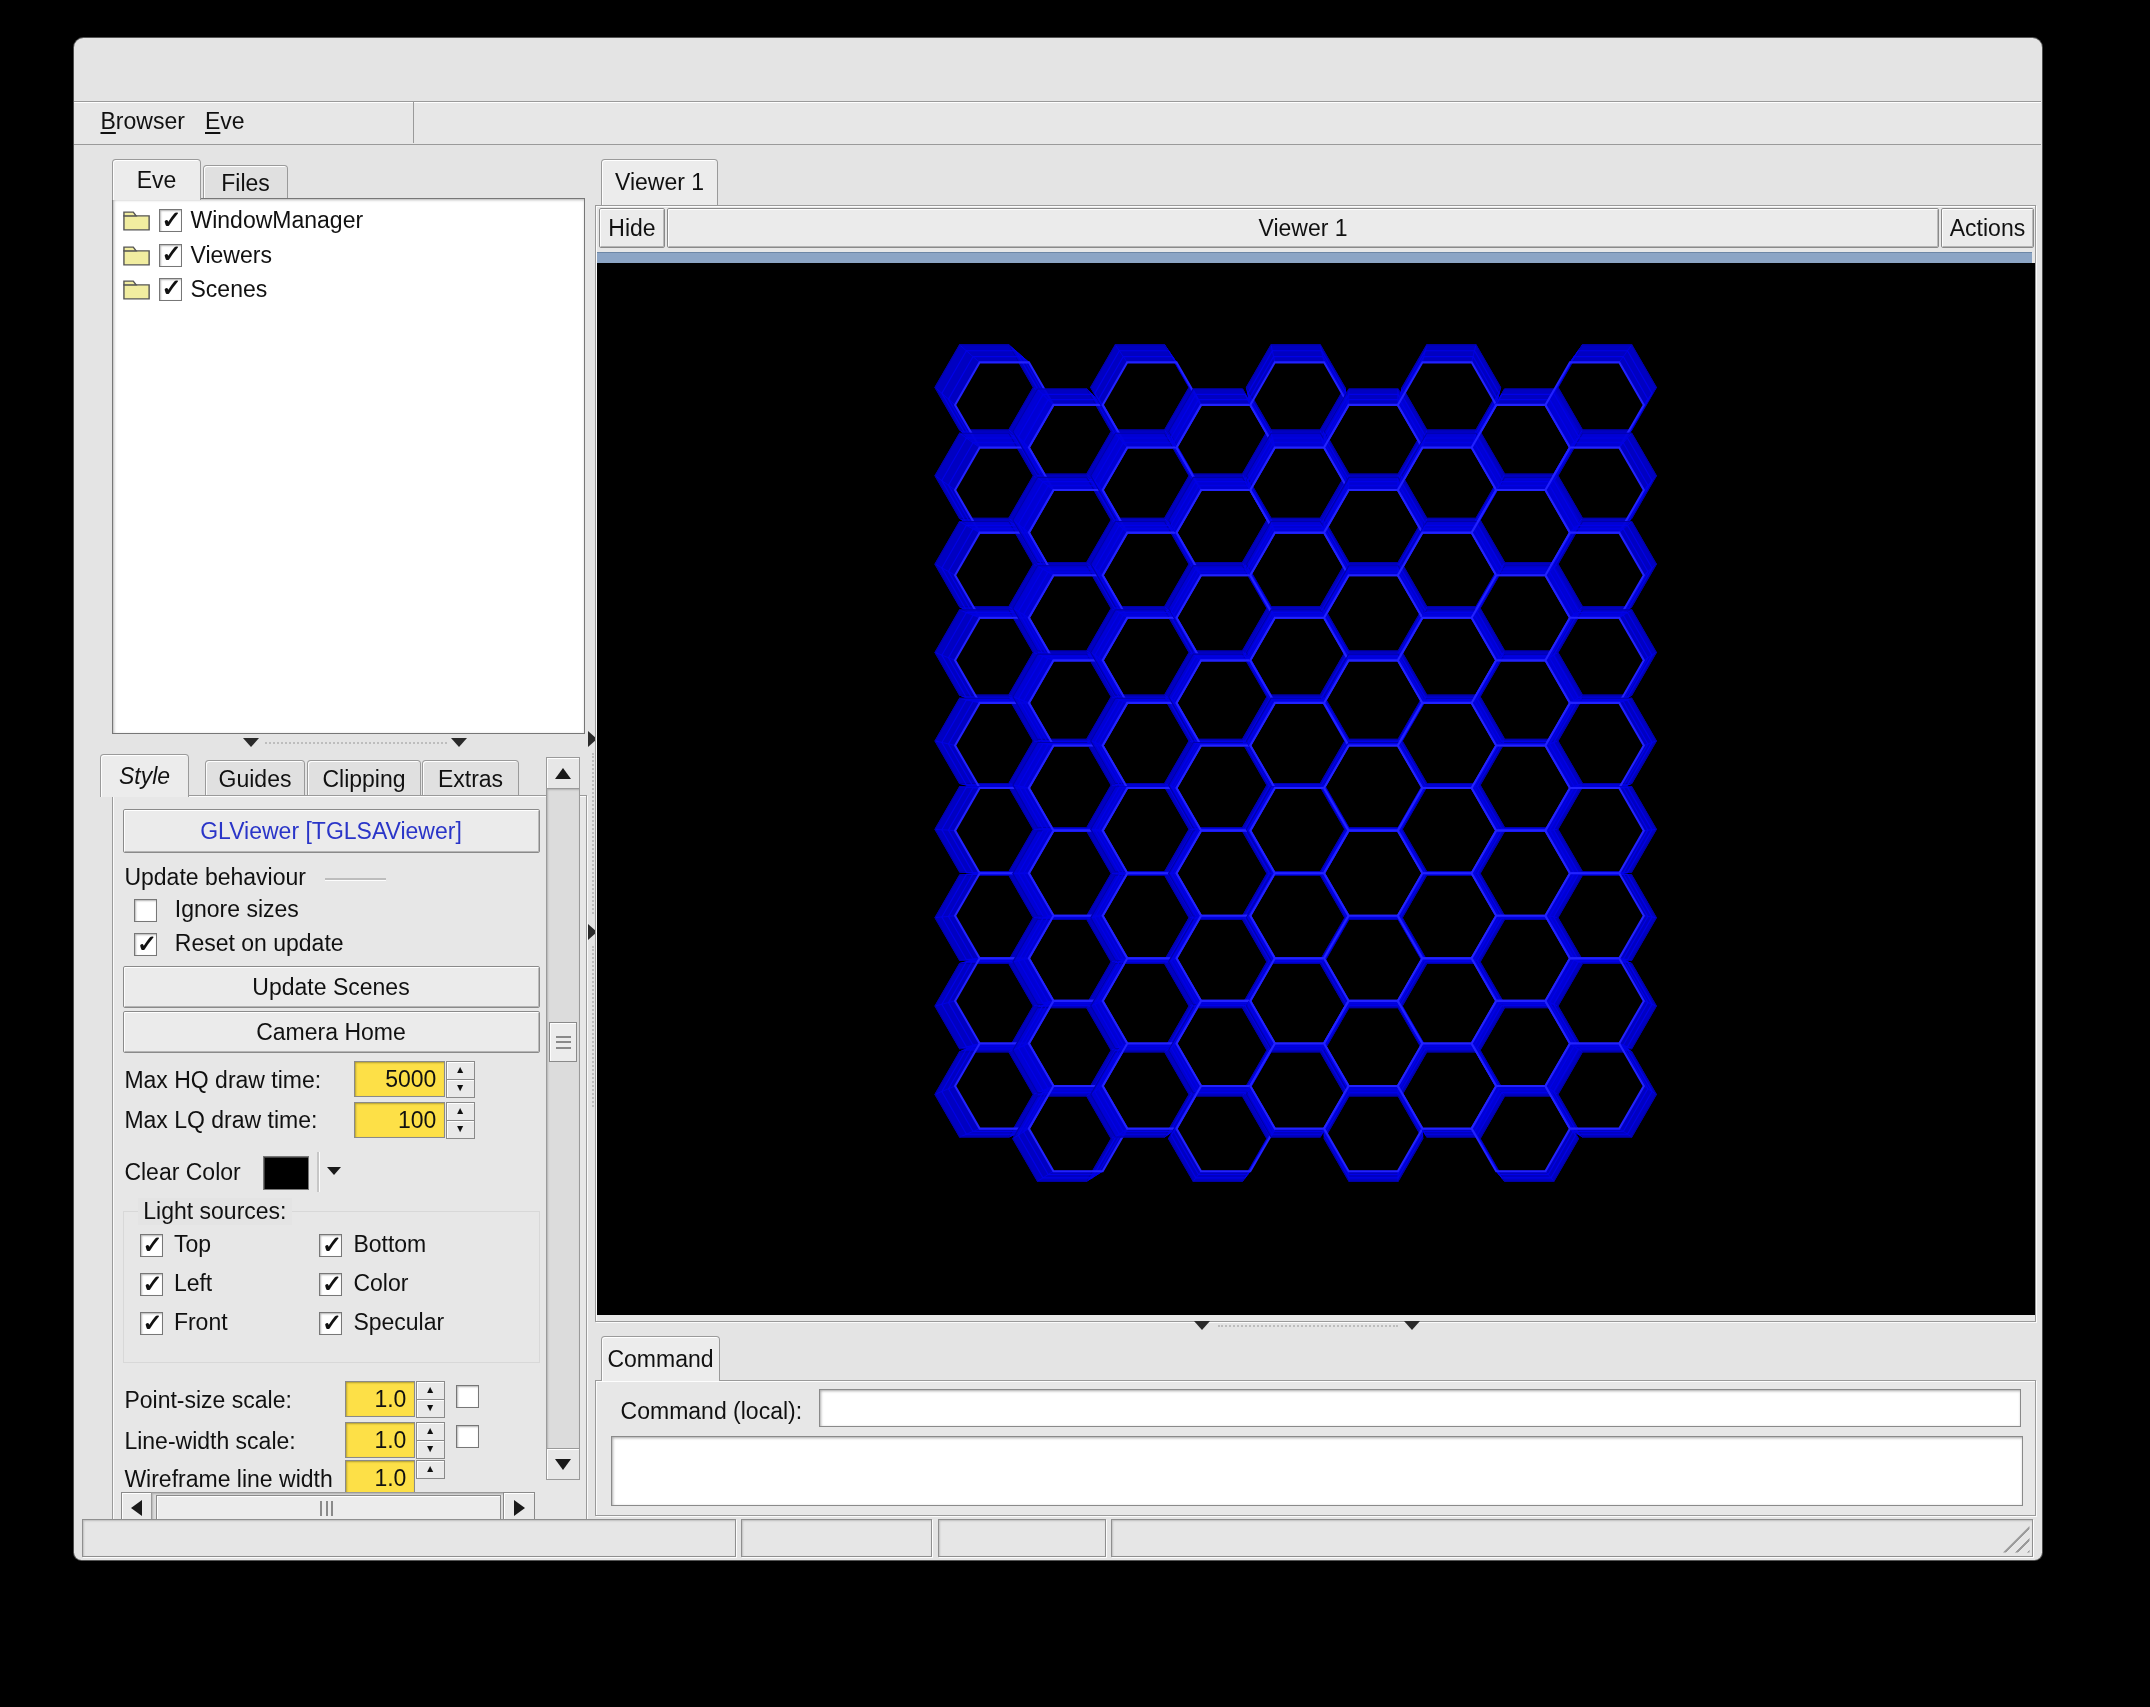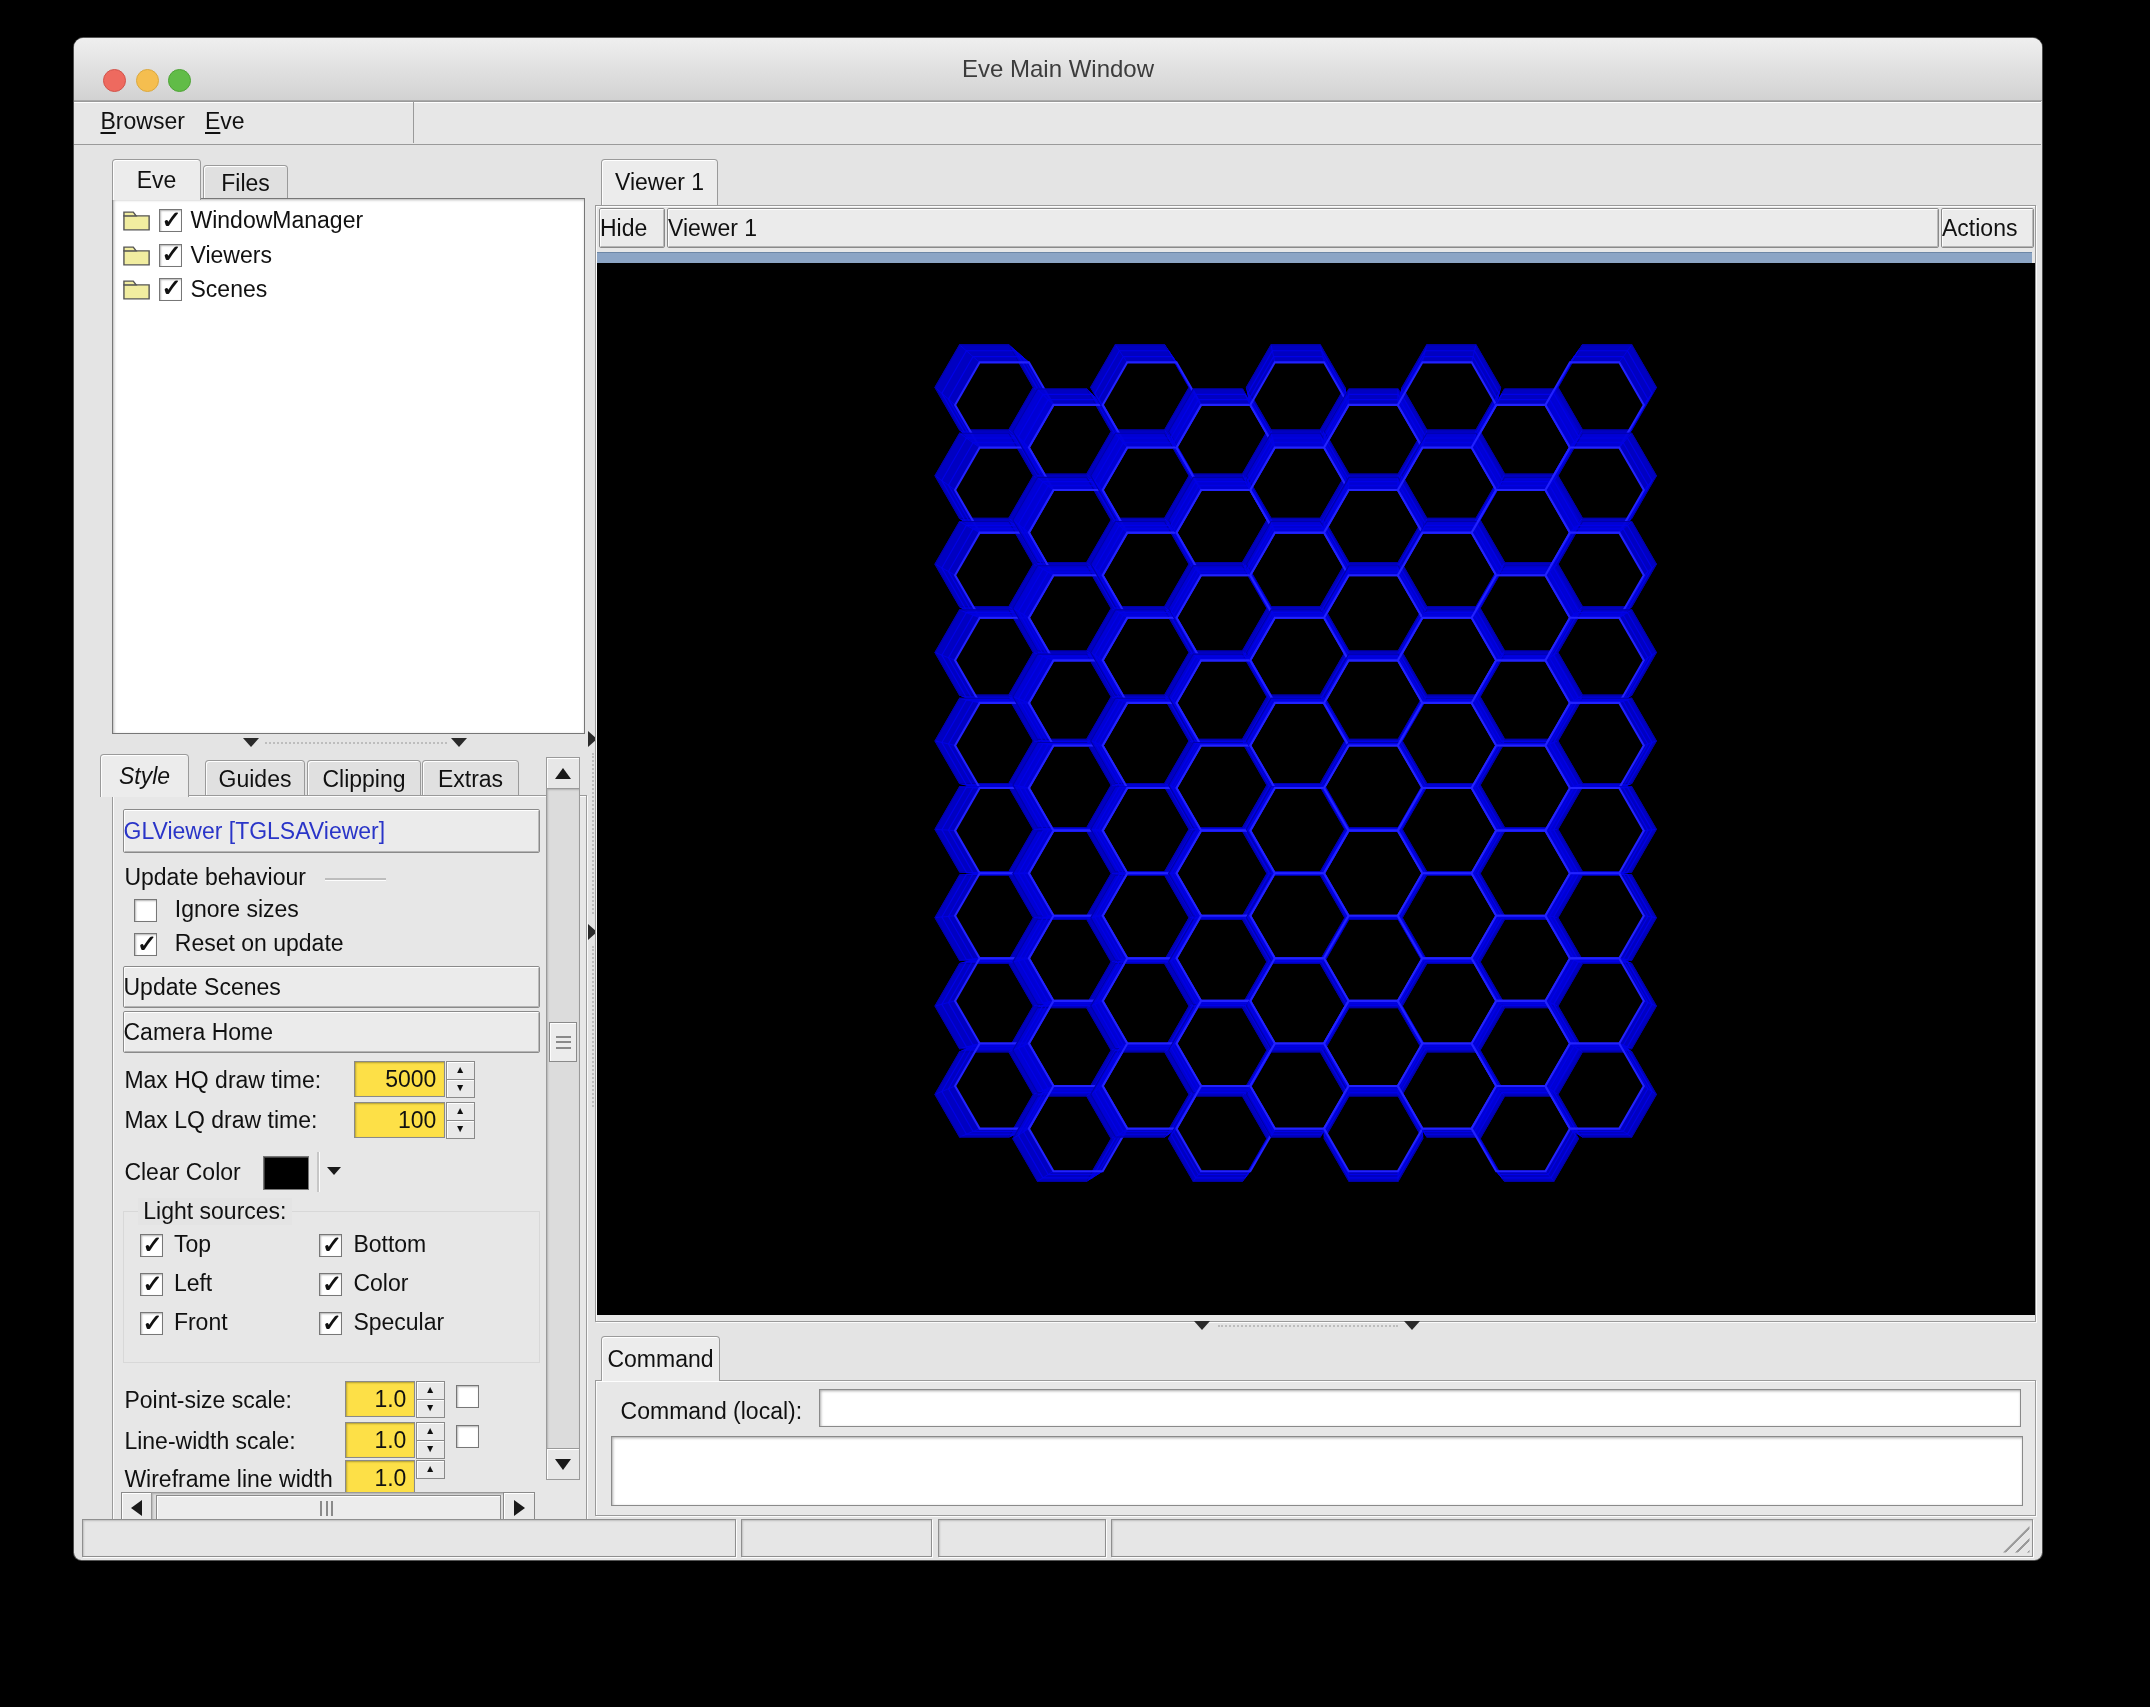--- a/index.html
+++ b/index.html
@@ -13,21 +13,21 @@
   
   .menubar{left:0;top:63px;width:1967px;height:42px;background:#e7e7e7;border:0.9px solid #9a9a9a;border-left:none;border-right:none;box-shadow:inset 0 0.9px 0 #fff;}
   .menubar-seg{top:63px;height:42px;border-right:0.9px solid #9a9a9a;}
   .menu-item{top:70px;font-size:23px;color:#111;}
   .u{text-decoration:underline;text-underline-offset:2.8px;}
   .sunken{background:#fff;border:0.9px solid #8a8a8a;box-shadow:inset 0.9px 0.9px 2.8px rgba(0,0,0,.35);}
   .frame{border:0.9px solid #9a9a9a;box-shadow:inset 0.9px 0.9px 0 #fdfdfd, 0.9px 0.9px 0 #fdfdfd;}
   .tab{background:#e9e9e9;border:0.9px solid #9a9a9a;border-bottom:none;border-radius:3.8px 3.8px 0 0;box-shadow:inset 0.9px 0.9px 0 #fff;text-align:center;}
   .tab.active{background:#ececec;z-index:3;}
   .tab.inactive{background:#e0e0e0;}
-  .btn{background:#ebebeb;border:0.9px solid #8a8a8a;box-shadow:inset 0.9px 0.9px 0 #fff,inset -0.9px -0.9px 0 #b5b5b5;border-radius:1.9px;}
+  .btn{background:#ebebeb;border:0.9px solid #8a8a8a;box-shadow:inset 0.9px 0.9px 0 #fff,inset -0.9px -0.9px 0 #b5b5b5;border-radius:1.9px;text-align:center;}
   .cb{display:inline-block;width:21px;height:21px;background:#fff;border:0.9px solid #777;box-shadow:inset 0.9px 0.9px 1.9px rgba(0,0,0,.3);position:relative;vertical-align:middle;}
   .cb.checked::after{content:"\2713";position:absolute;left:1.9px;top:-4.7px;font-size:24px;font-weight:bold;color:#111;}
   .spin-box{position:absolute;background:#fde047;border:0.9px solid #8a8a8a;box-shadow:inset 0.9px 0.9px 1.9px rgba(0,0,0,.3);text-align:right;padding-right:7.6px;box-sizing:border-box;}
   .sb{position:absolute;width:26.5px;height:17px;background:#e9e9e9;border:0.9px solid #8a8a8a;box-shadow:inset 0.9px 0.9px 0 #fff;font-size:10.4px;line-height:15px;text-align:center;color:#111;}
   .chev-d{width:0;height:0;border-left:8.5px solid transparent;border-right:8.5px solid transparent;border-top:9.5px solid #2a2a2a;}
   .chev-r{width:0;height:0;border-top:8.5px solid transparent;border-bottom:8.5px solid transparent;border-left:9.5px solid #2a2a2a;}
   .dotline-h{border-top:2.8px dotted #bdbdbd;height:0;}
   .dotline-v{border-left:2.8px dotted #bdbdbd;width:0;}
   .scroll-track{background:#dcdcdc;border:0.9px solid #9a9a9a;box-shadow:inset 0.9px 0.9px 1.9px rgba(0,0,0,.2);}
   .scroll-thumb{background:#ececec;border:0.9px solid #8a8a8a;box-shadow:inset 0.9px 0.9px 0 #fff;}
@@ -42,26 +42,20 @@
   .fieldset{border:1.9px groove #d8d8d8;}
   .legend{background:#e4e4e4;padding:0 5.7px;}
   .resize-grip{background:repeating-linear-gradient(-45deg,#9a9a9a 0 2.8px,transparent 2.8px 8.5px);clip-path:polygon(100% 0,100% 100%,0 100%);}
   .vp{background:#000;overflow:hidden;}
 </style>
 </head>
 <body>
 
 <div id="window">
 
-  <div class="abs titlebar">
-    <div class="abs tl" style="left:29px;background:#ee6a5f;border:0.9px solid #d2544b;"></div>
-    <div class="abs tl" style="left:62px;background:#f5be4f;border:0.9px solid #dba93f;"></div>
-    <div class="abs tl" style="left:94px;background:#61bc47;border:0.9px solid #4fa437;"></div>
-    <div class="abs title-text">Eve Main Window</div>
-  </div>
 
   <div class="abs menubar"></div>
   <div class="abs menubar-seg" style="left:0;width:339px;"></div>
   <div class="abs menu-item" style="left:26.5px;"><span class="u">B</span><span>rowser</span></div>
   <div class="abs menu-item" style="left:131px;"><span class="u">E</span><span>ve</span></div>
 
   <div class="abs tab active" style="left:38px;top:121px;width:87px;height:40px;line-height:40px;"><span>Eve</span></div>
   <div class="abs tab inactive" style="left:129px;top:127px;width:83px;height:34px;line-height:34px;"><span>Files</span></div>
 
   <div class="abs" style="left:38px;top:160px;width:471px;height:534px;background:#fff;border:0.9px solid #777;box-shadow:inset 0.9px 0.9px 2.8px rgba(0,0,0,.3);">

